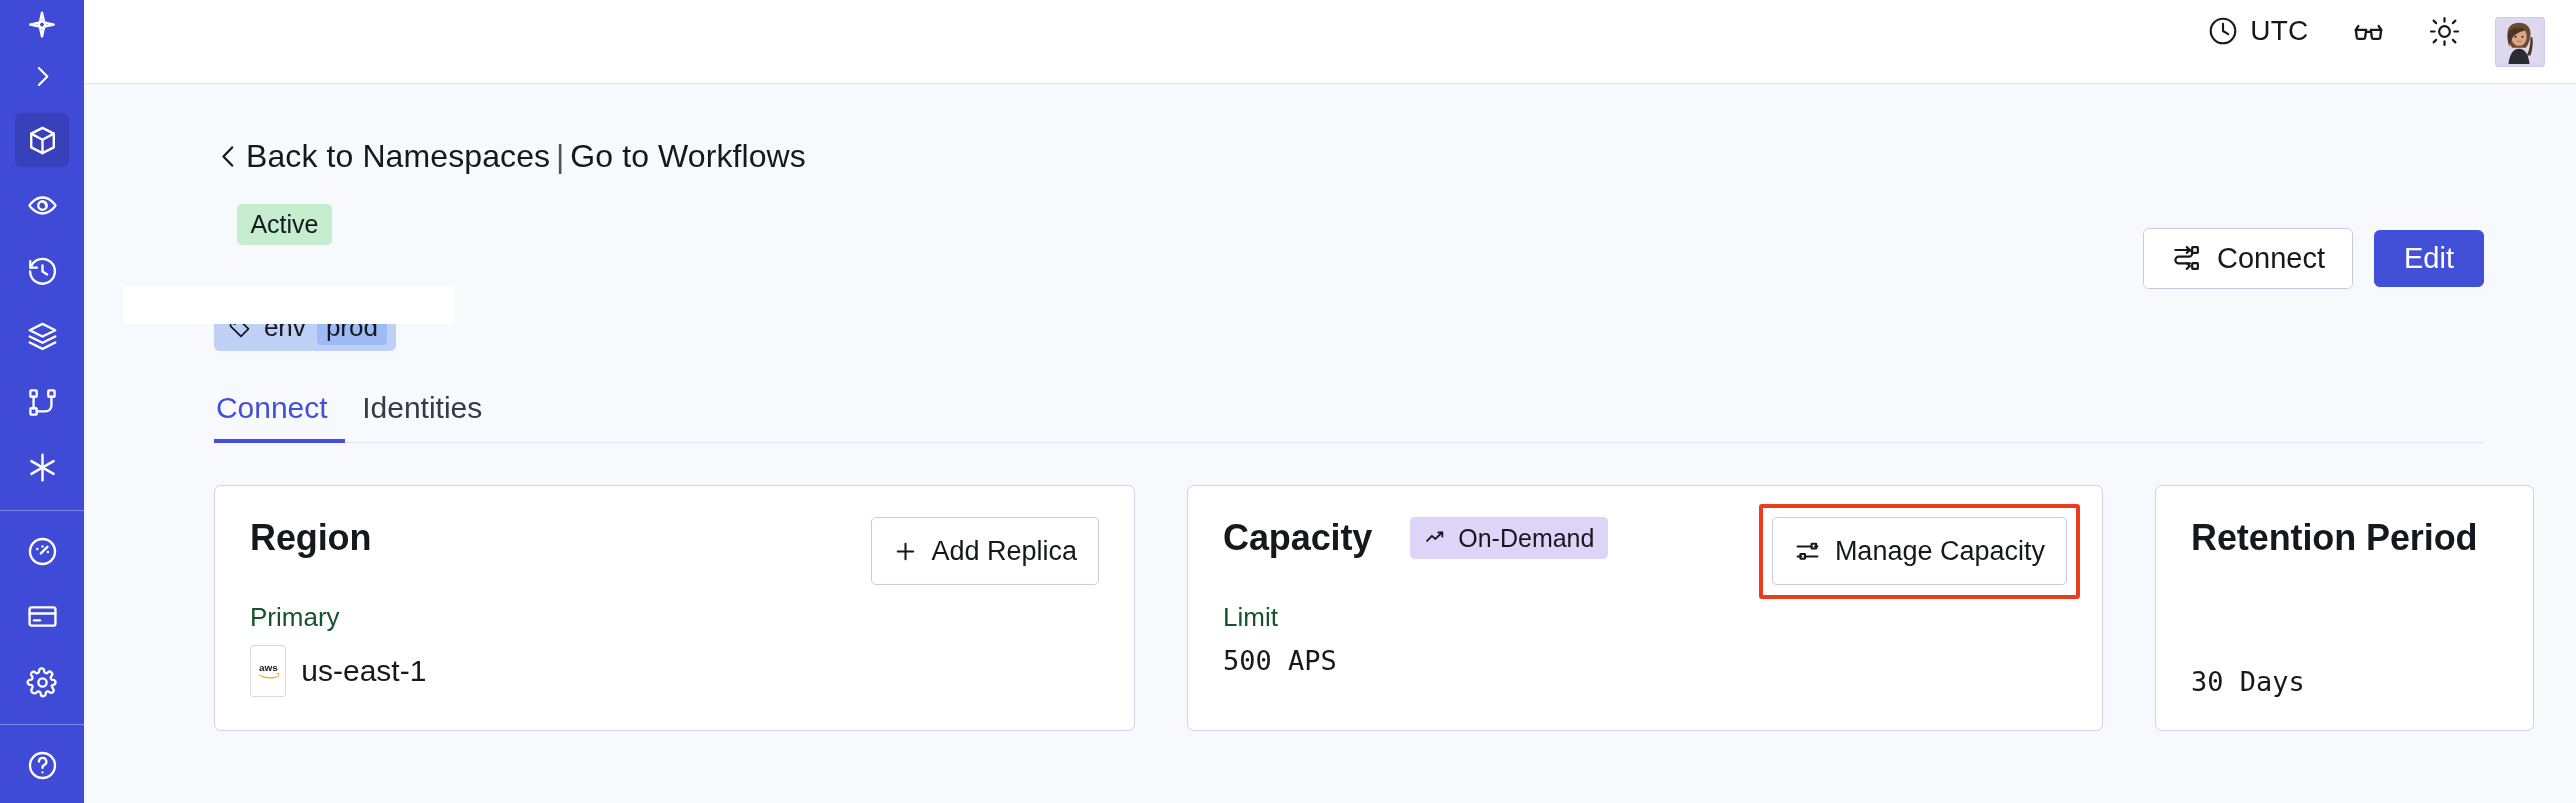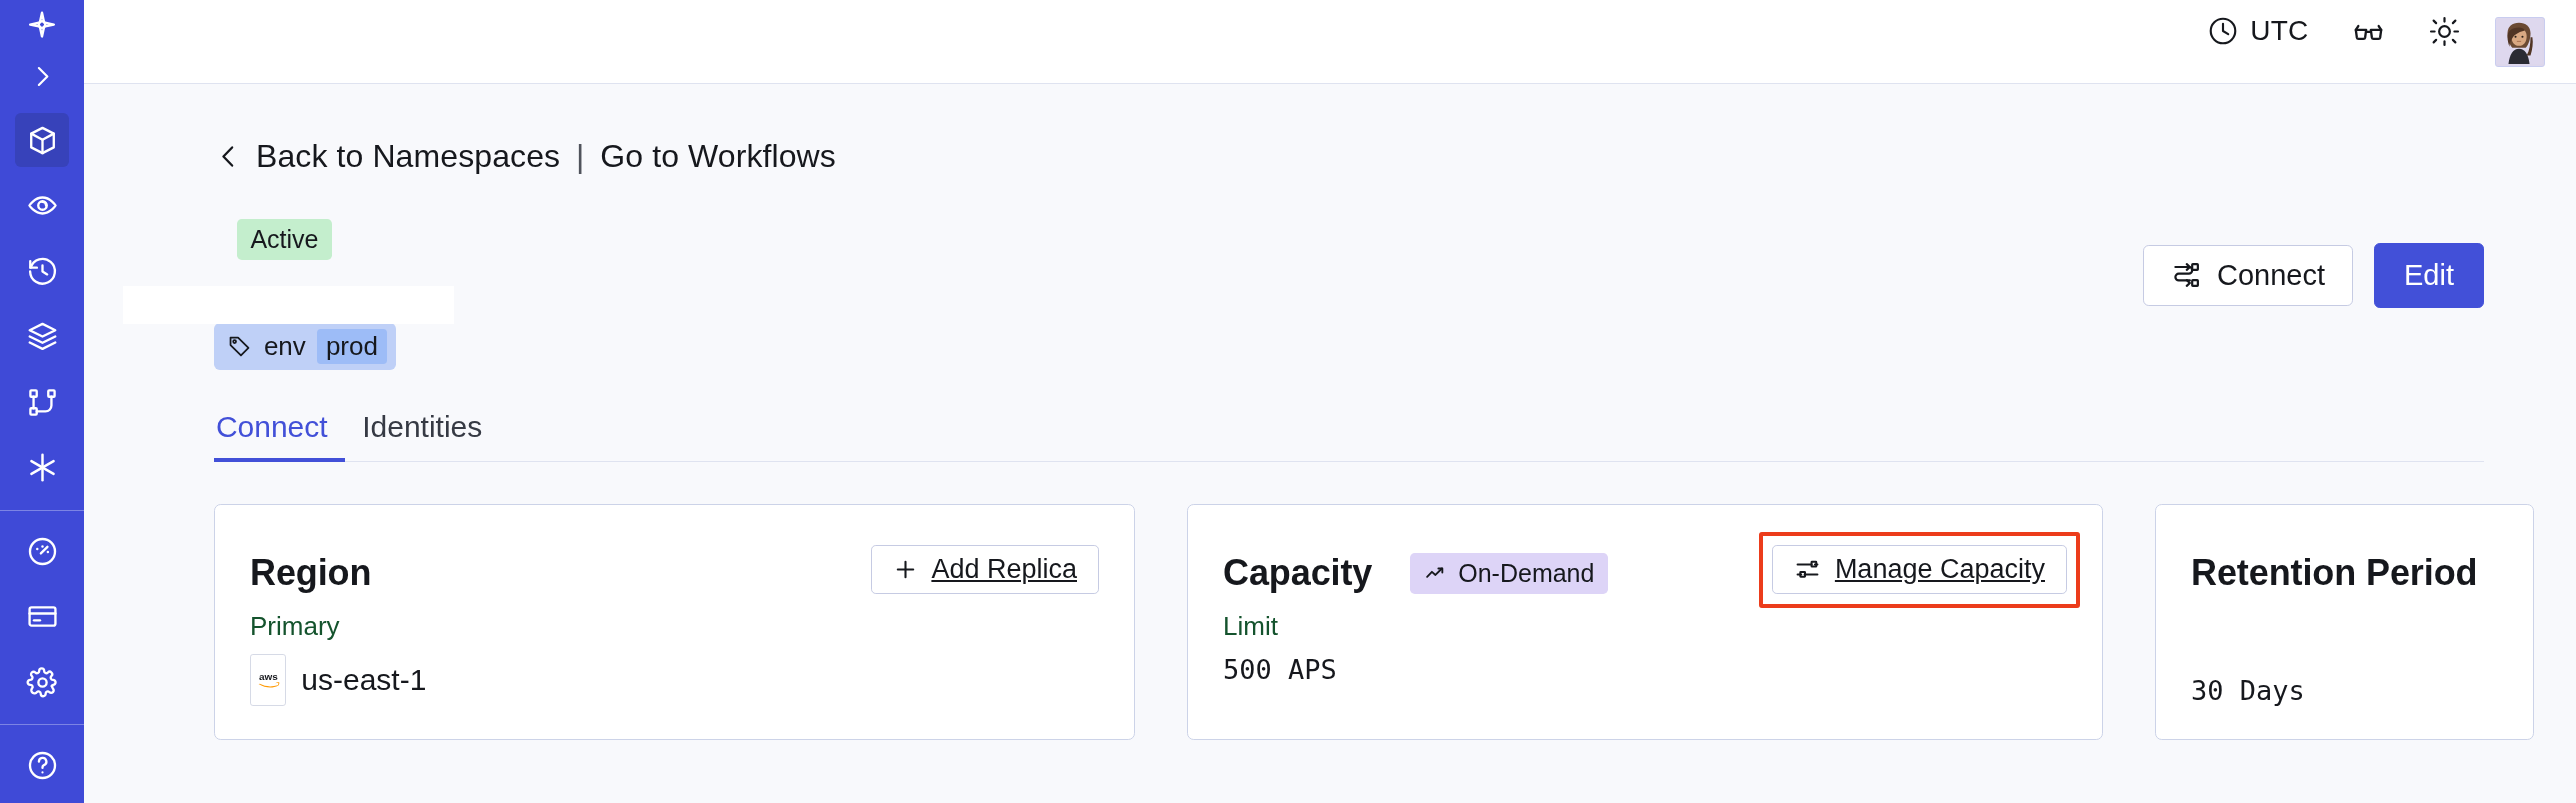--- a/index.html
+++ b/index.html
@@ -127,22 +127,22 @@
     background: #f8f9fc;
   }
   .content-inner {
     padding: 54px 92px 0 130px;
   }
 
   
   .breadcrumb {
     display: flex;
     align-items: center;
-    gap: 13px;
-    margin-bottom: 44px;
+    gap: 3px;
+    margin-bottom: 29px;
   }
   .bc-chevron { display: flex; align-items: center; }
   .bc-text {
     font-size: 32px;
     color: #16181d;
     letter-spacing: 0.1px;
     white-space: nowrap;
   }
   .bc-sep {
     font-size: 32px;
@@ -205,21 +205,21 @@
     background: #ffffff;
     border: 1px solid #c6cbe3;
     color: #16181d;
     height: 61px;
     padding: 0 27px;
   }
   .btn-primary {
     background: #4250d8;
     border: 1px solid #4250d8;
     color: #ffffff;
-    height: 65px;
+    height: 57px;
     padding: 15px 29px;
   }
 
   
   .tags-row {
     margin-top: 15.3px;
     display: flex;
     align-items: center;
     gap: 13.4px;
   }
@@ -282,21 +282,21 @@
     min-height: 201px;
     display: flex;
     flex-direction: column;
   }
   .card-region   { flex: 0 0 921px; }
   .card-capacity { flex: 0 0 916px; }
   .card-retention{ flex: 0 0 379px; }
 
   .card-head {
     display: flex;
-    align-items: flex-end;
+    align-items: flex-start;
     min-height: 58px;
   }
   .card-title {
     font-size: 36px;
     font-weight: 700;
     color: #16181d;
     letter-spacing: -0.1px;
     white-space: nowrap;
   }
   .badge-ondemand {
@@ -314,27 +314,26 @@
   }
   .card-head-action { margin-left: auto; position: relative; }
   .btn-card {
     display: inline-flex;
     align-items: center;
     justify-content: center;
     gap: 13.4px;
     background: #ffffff;
     border: 1px solid #c6cbe3;
     border-radius: 4.8px;
-    height: 49px;
+    height: 68px;
     padding: 0 21px;
     font-size: 27px;
     color: #16181d;
     white-space: nowrap;
     line-height: 1;
-    text-decoration: underline;
   }
   .highlight-ring {
     position: absolute;
     left: -13.4px;
     top: -13.4px;
     right: -13.4px;
     bottom: -13.4px;
     border: 4.8px solid #ec3c1b;
     border-radius: 2.9px;
     pointer-events: none;

